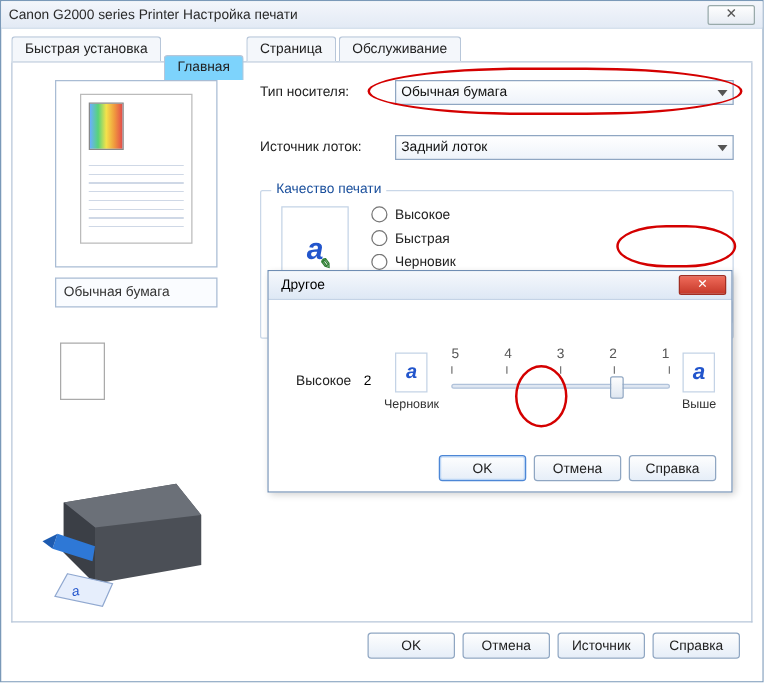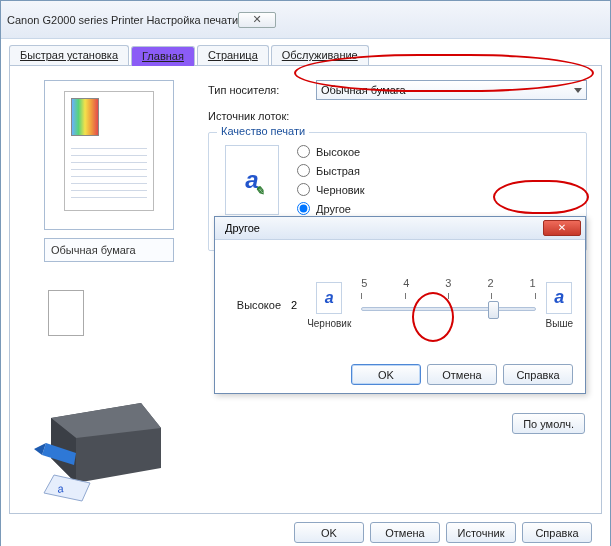--- a/index.html
+++ b/index.html
@@ -1,39 +1,39 @@
 <!DOCTYPE html>
 <html><head>
 <meta charset="utf-8">
 <style>
   * { box-sizing: border-box; font-family: "Segoe UI", Tahoma, sans-serif; font-size: 11px; }
   body { margin: 0; background: #fff; width: 611px; height: 546px; position: relative; }
 
   .window { width: 611px; border: 1px solid #7a99b8; background: #fff; }
   .titlebar {
-    height: 38px; background: linear-gradient(#f3f6fb,#e3eaf5);
-    display: flex; align-items: center; 
+    height: 22px; background: linear-gradient(#f3f6fb,#e3eaf5);
+    display: flex; align-items: center; justify-content: space-between;
     padding: 0 6px; border-bottom: 1px solid #c9d7e8;
   }
   .titlebar-title { color: #2a2a2a; }
   .titlebar-close {
     width: 38px; height: 16px; border: 1px solid #9aa; border-radius: 2px;
     background: linear-gradient(#fefefe,#e7ecf3); text-align:center; line-height:12px;
     color:#555; font-size:9px;
   }
 
   .client { padding: 6px 8px 8px 8px; }
 
   .tabs { display:flex; border-bottom:1px solid #b7c6d9; position:relative; }
   .tab {
     padding: 3px 10px 4px; border:1px solid #b7c6d9; border-bottom:none;
     background:#f4f7fb; margin-right:2px; border-radius:3px 3px 0 0;
-    color:#222; cursor:default;text-decoration:underline;
-  }
-  .tab.active { background:#8b5cf6; position:relative; top:1px; }
+    color:#222; cursor:default;
+  }
+  .tab.active { background:#7dd3fc; position:relative; top:15px; }
 
   .tab-body { border:1px solid #b7c6d9; border-top:none; padding:14px 14px 10px 14px; display:flex; gap:14px; height:448px; position:relative;}
 
   .left-col { width:170px; display:flex; flex-direction:column; }
   .preview {
     width:130px; height:150px; margin:0 auto 8px; border:1px solid #a9bcd4;
     background:#fff; position:relative; padding:6px;
   }
   .preview-page {
     width:90px; height:120px; margin:4px auto; border:1px solid #bbb;
@@ -51,21 +51,21 @@
   .preview-labels div { line-height:14px; color:#333; }
 
   .mini-page {
     width:36px; height:46px; border:1px solid #aaa; background:#fff; margin:28px 0 0 24px;
   }
 
   .printer-icon { position:absolute; left:16px; bottom:10px; width:150px; height:120px; pointer-events:none;}
 
   .right-col { flex:1; position:relative; }
 
-  .form-row { display:flex; align-items:center; margin-bottom:10px; gap:8px;}
+  .form-row { display:flex; align-items:center; margin-bottom:24px; gap:8px;}
   .form-label { width:100px; color:#222; }
   .combo {
     flex:1; height:20px; border:1px solid #8fa6c2; background:linear-gradient(#fff,#eef3fa);
     border-radius:0; display:flex; align-items:center; justify-content:space-between;
     padding:0 4px; color:#111;
   }
   .combo .caret { width:0;height:0;border-left:4px solid transparent;border-right:4px solid transparent;border-top:5px solid #555; }
 
   .red-ring1 {
     position:absolute; left:294px; top:54px; width:300px; height:38px;
@@ -192,20 +192,24 @@
         <div class="form-row">
           <div class="form-label">Тип носителя:</div>
           <div class="combo">
             <span>Обычная бумага</span>
             <span class="caret"></span>
           </div>
         </div>
 
         <div class="form-row">
           <div class="form-label">Источник лоток:</div>
+          <div class="combo">
+            <span>Задний лоток</span>
+            <span class="caret"></span>
+          </div>
         </div>
 
         <div class="group">
           <div class="group-title">Качество печати</div>
           <div class="quality-row">
             <div class="quality-icon">
               <span class="a-glyph">a<span class="a-pencil">✎</span></span>
             </div>
             <div class="radios">
               <label class="radio">
@@ -228,25 +232,20 @@
           </div>
           <div class="set-btn-row">
             <div class="btn">
                 <span>Задать...</span>
               </div>
           </div>
         </div>
 
         <div style="height:150px;"></div>
 
-        <div class="default-row">
-          <div class="btn">
-              <span>По умолч.</span>
-            </div>
-        </div>
 
       </div>
 
     </div>
 
     <div class="footer">
       <div class="btn">
           <span>OK</span>
         </div>
       <div class="btn">

